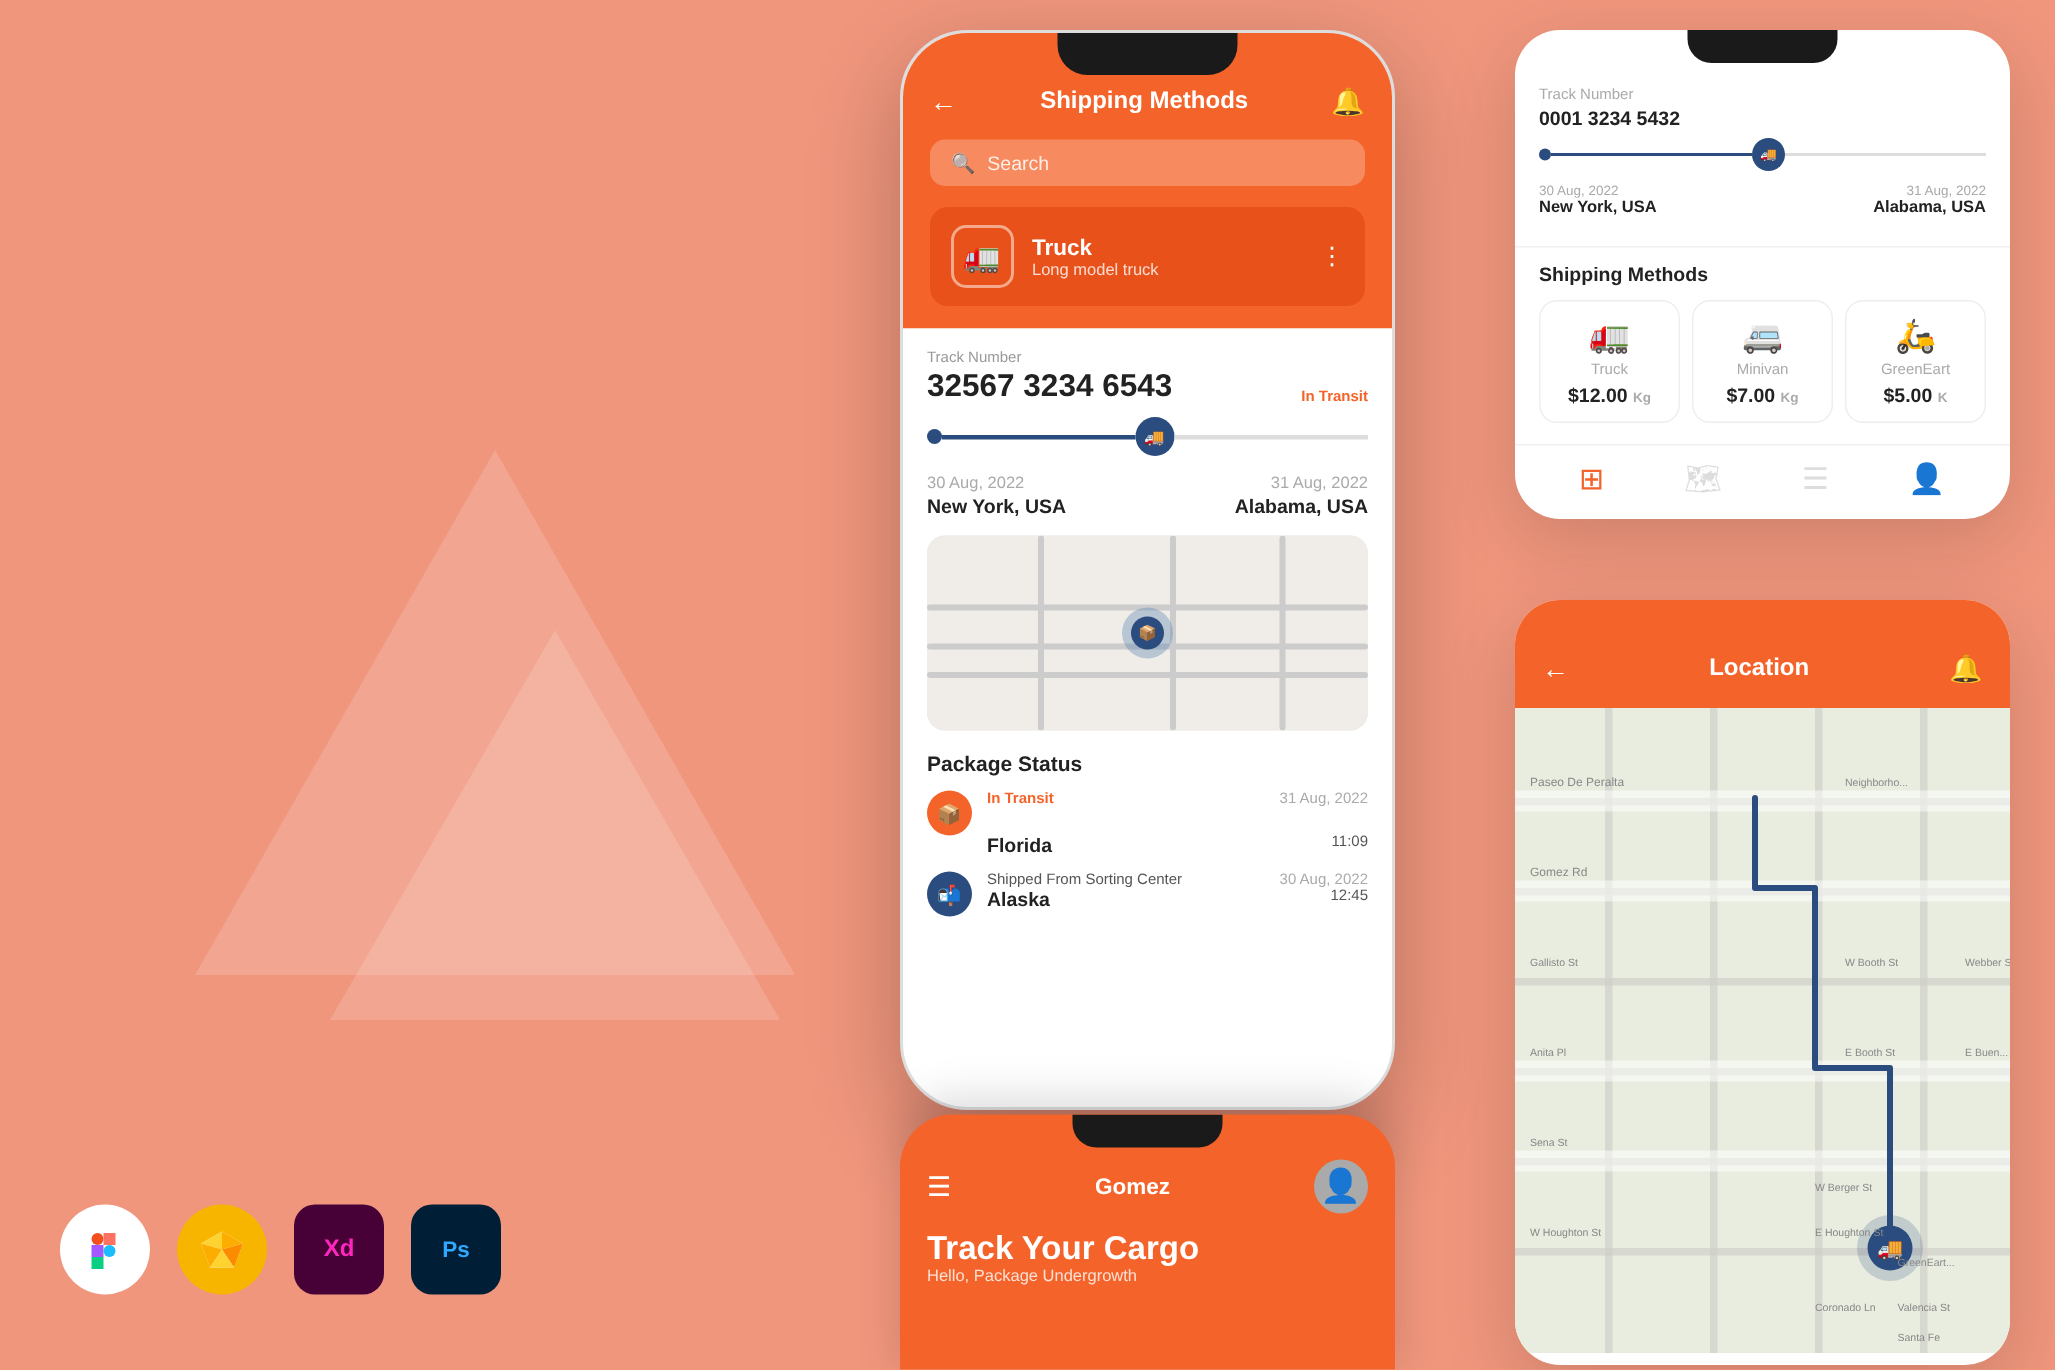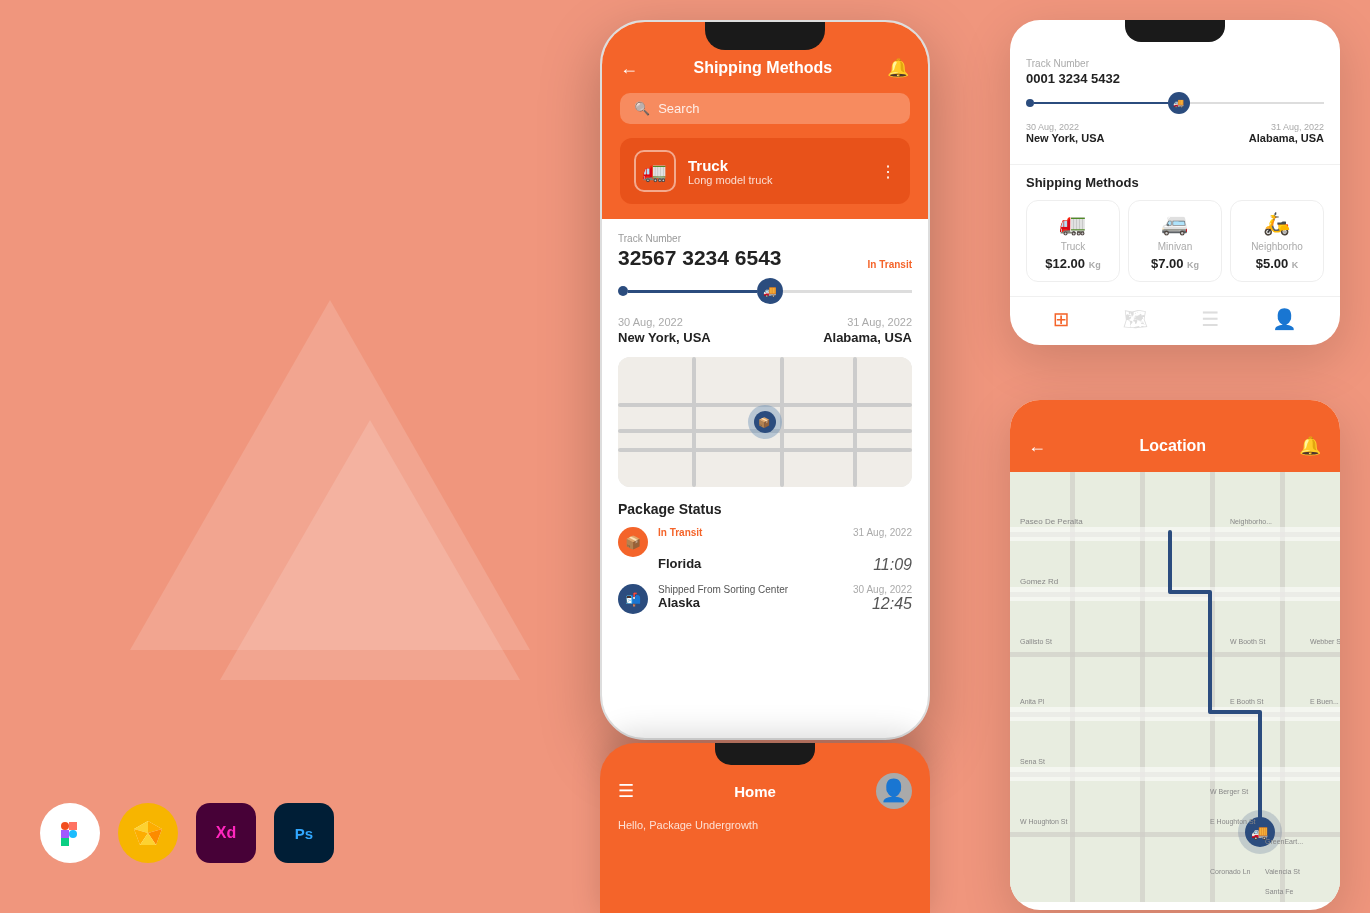--- a/index.html
+++ b/index.html
@@ -279,21 +279,21 @@
       flex-shrink: 0;
       font-size: 13px;
     }
     .status-orange { background: #F4642A; color: #fff; }
     .status-blue { background: #2B4C7E; color: #fff; }
     .status-info { flex: 1; }
     .status-top-row { display: flex; justify-content: space-between; }
     .status-label { font-size: 10px; color: #F4642A; font-weight: 600; }
     .status-date { font-size: 10px; color: #aaa; }
     .status-location { font-size: 13px; font-weight: 700; color: #222; }
-    .status-time { font-size: 16px; color: #555; font-style: italic; }
+    .status-time { font-size: 10px; color: #555; }
     .status-label-blue { font-size: 10px; color: #555; font-weight: 500; }
 
     
     .right-panel-top {
       position: absolute;
       right: 30px;
       top: 20px;
       width: 330px;
       background: #fff;
       border-radius: 30px;
@@ -630,21 +630,21 @@
       <div class="method-name">Truck</div>
       <div class="method-price">$12.00 <span class="method-price-unit">Kg</span></div>
     </div>
     <div class="method-card">
       <div class="method-icon">🚐</div>
       <div class="method-name">Minivan</div>
       <div class="method-price">$7.00 <span class="method-price-unit">Kg</span></div>
     </div>
     <div class="method-card">
       <div class="method-icon">🛵</div>
-      <div class="method-name">Neighborho</div>
+      <div class="method-name">GreenEart</div>
       <div class="method-price">$5.00 <span class="method-price-unit">K</span></div>
     </div>
   </div>
 
 
   <div class="bottom-nav">
     <span class="nav-icon nav-icon-active">⊞</span>
     <span class="nav-icon">🗺</span>
     <span class="nav-icon">☰</span>
     <span class="nav-icon">👤</span>
@@ -708,19 +708,20 @@
 
       <text x="255" y="372" font-size="7" fill="#888">GreenEart...</text>
     </svg>
   </div>
 </div>
 
 <div class="phone-bottom">
   <div class="phone-bottom-notch"></div>
   <div class="home-header">
     <span class="hamburger">☰</span>
-    <span class="home-title">Home</span>
+    <span class="home-title">Gomez</span>
     <div class="avatar">👤</div>
   </div>
   <div class="home-body">
+    <div class="home-heading">Track Your Cargo</div>
     <div class="home-sub">Hello, Package Undergrowth</div>
   </div>
 </div>
 
 </body></html>

